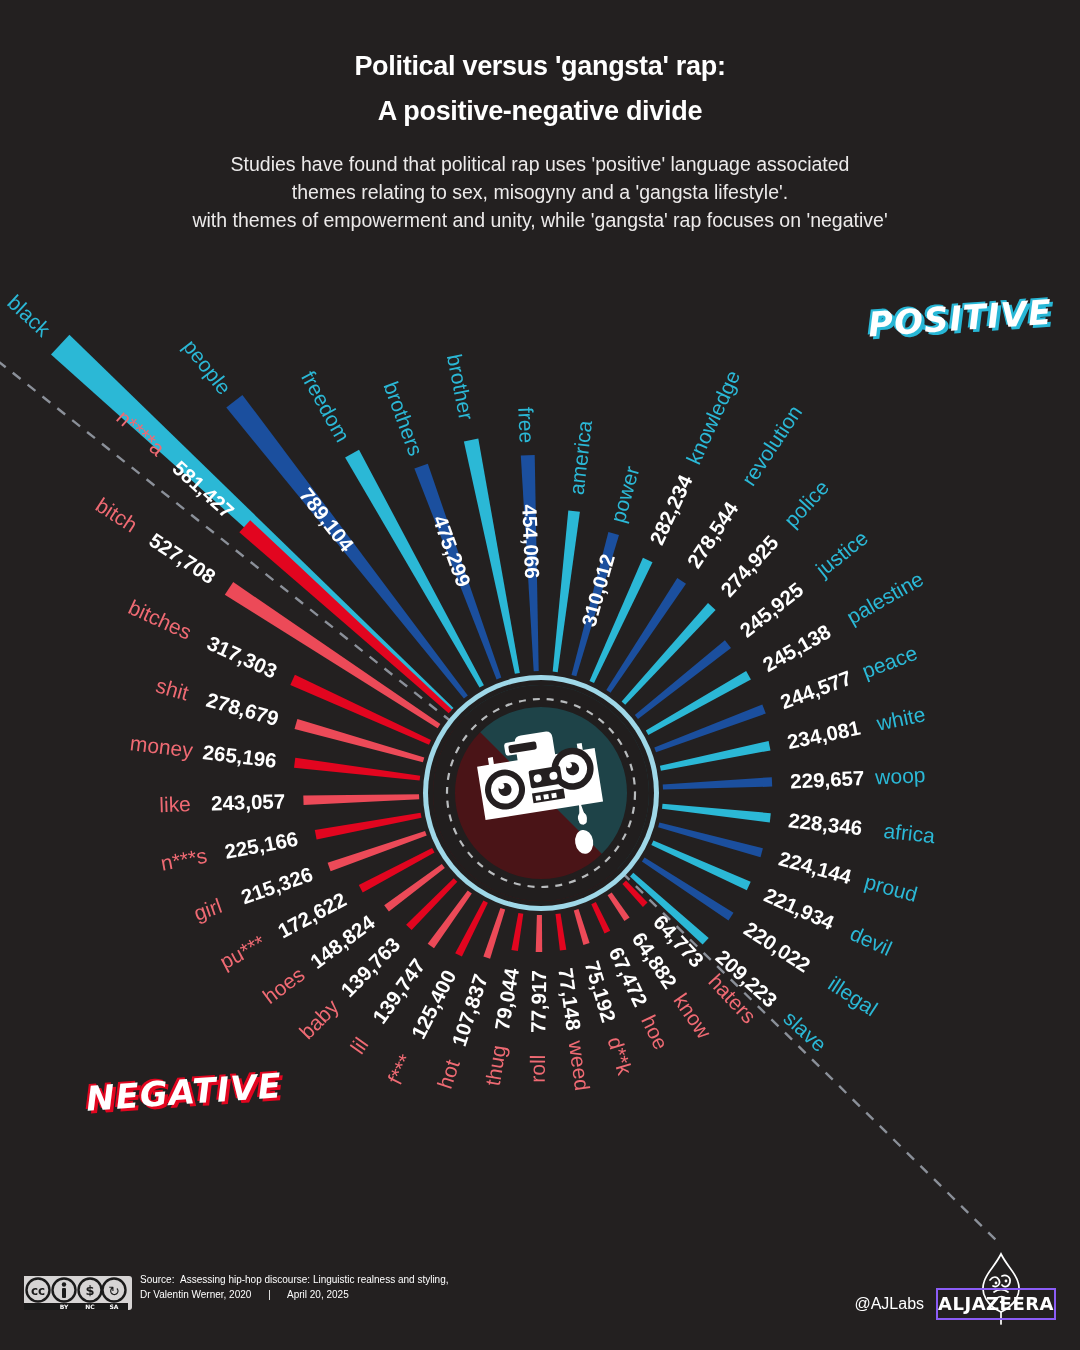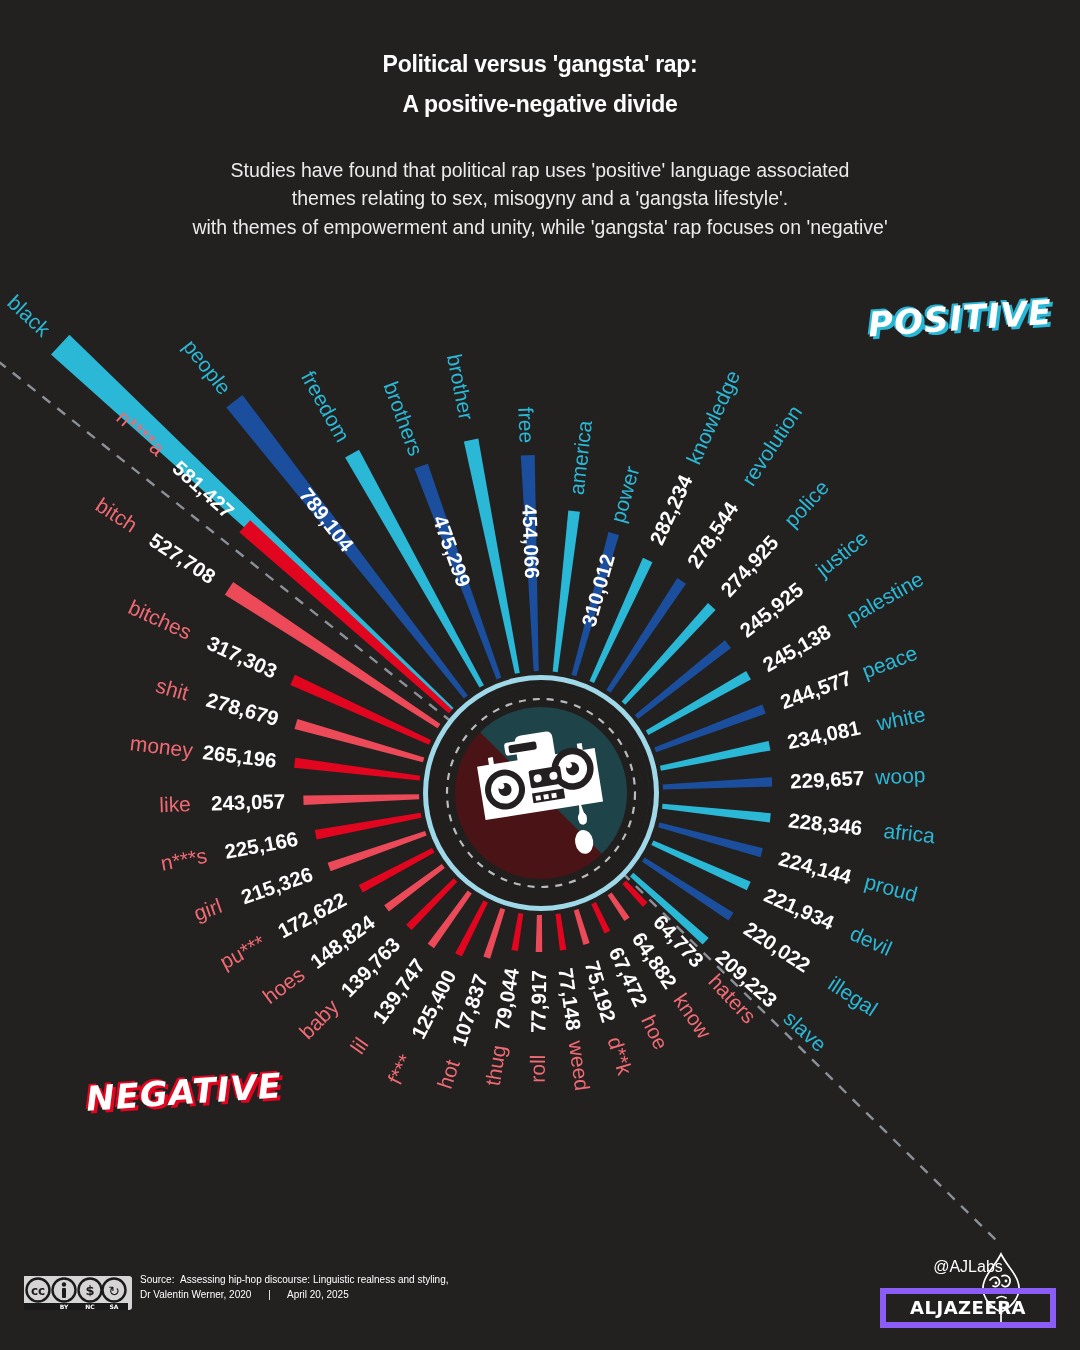--- a/index.html
+++ b/index.html
@@ -9,26 +9,26 @@
     background:#232020;
     font-family:"Liberation Sans", sans-serif;
     overflow:hidden;
     position:relative;
   }
   #stage{position:absolute;inset:0;width:1080px;height:1350px;}
 
   
   .header{position:absolute;top:0;left:0;width:1080px;text-align:center;z-index:40;}
   .title{
-    color:#ffffff;font-size:23px;font-weight:bold;line-height:1.22;
+    color:#ffffff;font-size:27px;font-weight:bold;line-height:1.22;
     letter-spacing:-0.3px;margin:0;padding-top:50px;
   }
   .title .l2{display:block;margin-top:12px;}
   .subtitle{
-    color:#eceaea;font-size:19.5px;line-height:1.45;margin:16px;padding-top:22px;
+    color:#eceaea;font-size:19.5px;line-height:1.45;margin:0;padding-top:22px;
     font-weight:400;
   }
   .subtitle span{display:block;}
 
   
   .graffiti{
     position:absolute;font-family:"DejaVu Sans", sans-serif;font-weight:bold;
     font-size:34px;letter-spacing:1px;color:#ffffff;z-index:45;
     font-style:italic;
   }
@@ -48,23 +48,23 @@
   #center-emblem{position:absolute;left:420px;top:672px;width:242px;height:242px;z-index:30;}
 
   
   .footer{position:absolute;left:0;bottom:0;width:1080px;height:92px;z-index:50;}
   .cc-badge{position:absolute;left:24px;top:18px;width:108px;height:34px;
     background:#d6d4d4;border-radius:3px;display:flex;align-items:center;
     justify-content:flex-start;}
   .cc-badge svg{display:block;}
   .source{position:absolute;left:140px;top:14px;color:#ffffff;font-size:10px;line-height:1.5;}
   .source .sep{display:inline-block;padding:0 14px;}
-  .brand{position:absolute;right:24px;top:0px;height:92px;display:flex;align-items:center;gap:12px;flex-direction:column;}
+  .brand{position:absolute;right:24px;top:0px;height:92px;display:flex;align-items:center;gap:12px;}
   .ajlabs{color:#ffffff;font-size:16px;}
-  .aj-box{border:6px solid #8b5cf6;padding:3px 24px 4px;}
+  .aj-box{border:2px solid #8b5cf6;padding:3px 0 4px;}
   .aj-box span{color:#ffffff;font-size:18px;font-weight:bold;letter-spacing:0.5px;
     font-family:"DejaVu Sans",sans-serif;}
   #aj-calligraphy{position:absolute;right:44px;top:-6px;}
 </style>
 </head>
 <body>
 
 <div id="stage">
 
   <div class="header">

